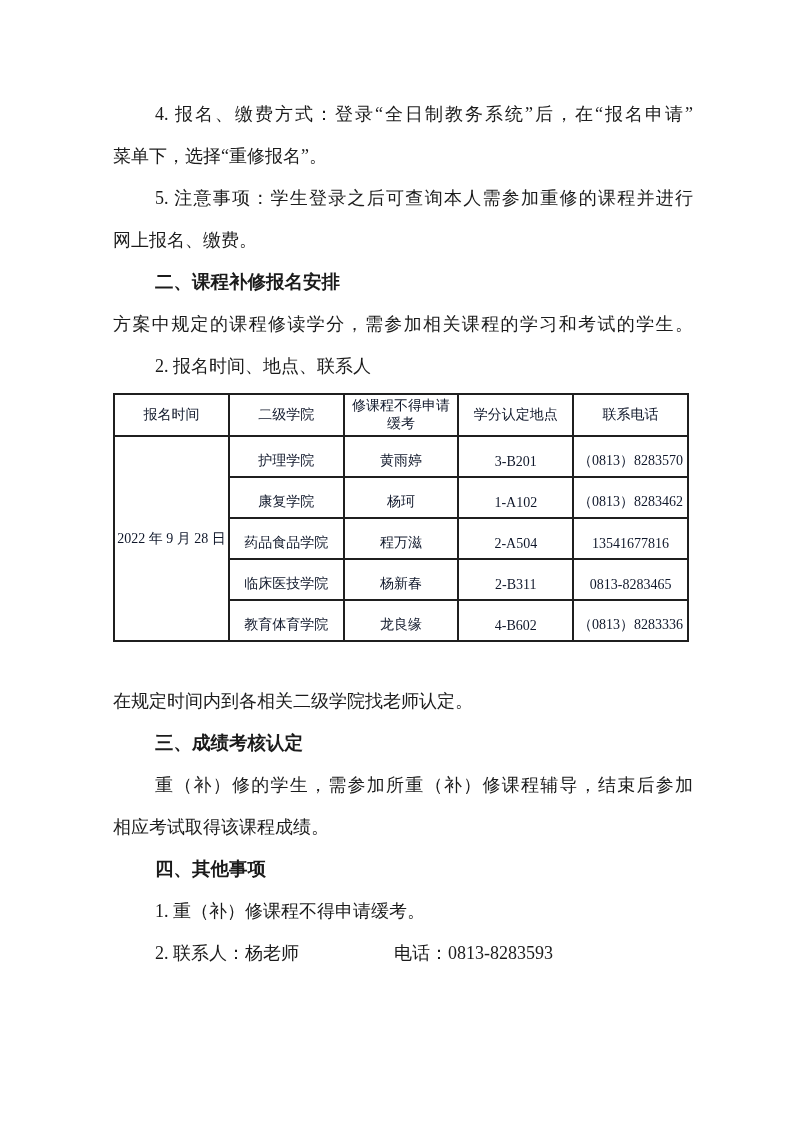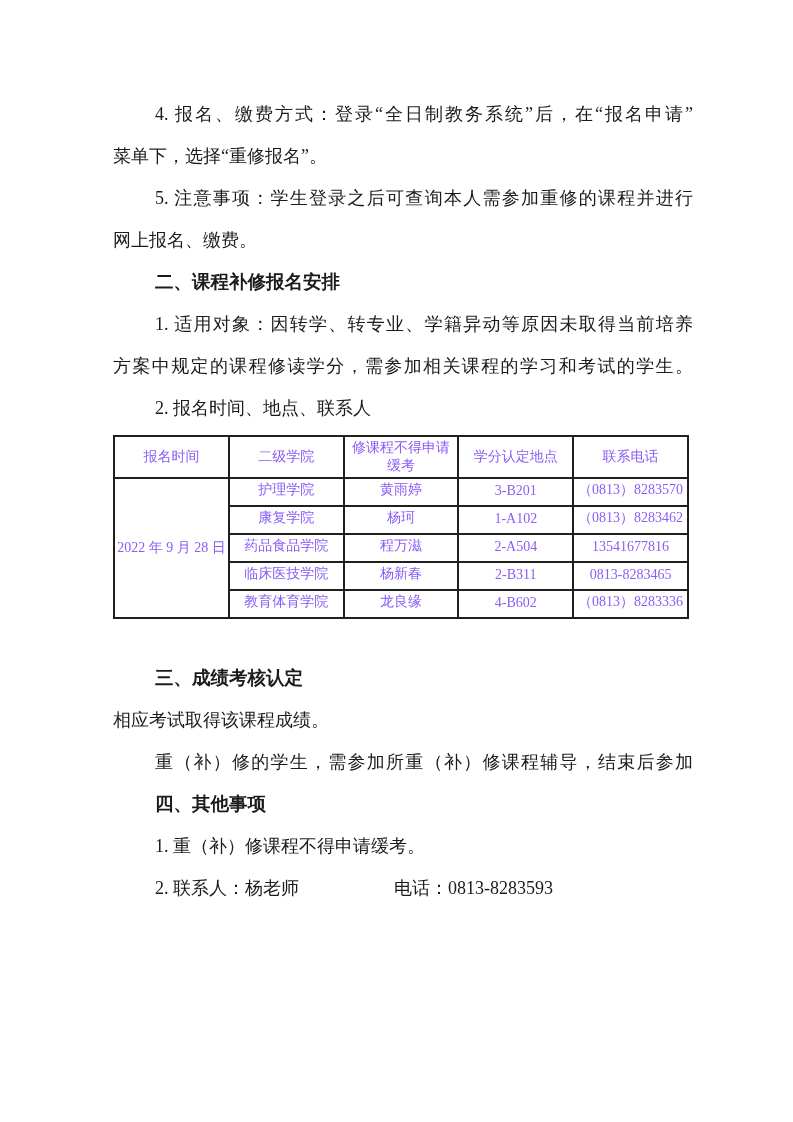--- a/index.html
+++ b/index.html
@@ -35,35 +35,35 @@
     font-size: 18.5px;
     line-height: 42px;
     text-indent: 42px;
   }
   table.reg {
     border-collapse: collapse;
     table-layout: fixed;
     width: 576px;
     margin: 6px 0 38px 0;
     font-size: 14px;
-    color: #8b5cf6;
+    color: #0f172a;
   }
   table.reg th, table.reg td {
     border: 2px solid #1f1f1f;
     text-align: center;
     font-weight: normal;
     overflow: hidden;
   }
   table.reg thead th {
     height: 33px;
     vertical-align: middle;
     padding: 2px 1px;
   }
   table.reg td {
-    height: 28px;
+    height: 41px;
     vertical-align: bottom;
     padding: 0 1px 6px 1px;
   }
   table.reg td.date-cell {
     vertical-align: middle;
     padding: 0 1px;
   }
   .contact-line .phone-part { margin-left: 95px; }
 </style>
 </head>
@@ -77,21 +77,20 @@
   </div>
 
   <div>
     <div class="line first just">5. 注意事项：学生登录之后可查询本人需参加重修的课程并进行</div>
     <div class="line">网上报名、缴费。</div>
   </div>
 
   <div class="heading">二、课程补修报名安排</div>
 
   <div>
-    <div class="line first just">1. 适用对象：因转学、转专业、学籍异动等原因未取得当前培养</div>
     <div class="line just">方案中规定的课程修读学分，需参加相关课程的学习和考试的学生。</div>
   </div>
 
   <div class="line first">2. 报名时间、地点、联系人</div>
 
   <table class="reg">
     <colgroup>
       <col style="width:20%">
         <col style="width:20%">
         <col style="width:20%">
@@ -136,27 +135,28 @@
       <tr>
         <td>教育体育学院</td>
         <td>龙良缘</td>
         <td>4-B602</td>
         <td>（0813）8283336</td>
       </tr>
     </tbody>
   </table>
 
   <div>
+    <div class="line">在规定时间内到各相关二级学院找老师认定。</div>
   </div>
 
   <div class="heading">三、成绩考核认定</div>
 
   <div>
+    <div class="line first just">重（补）修的学生，需参加所重（补）修课程辅导，结束后参加</div>
     <div class="line">相应考试取得该课程成绩。</div>
-    <div class="line first just">重（补）修的学生，需参加所重（补）修课程辅导，结束后参加</div>
   </div>
 
   <div class="heading">四、其他事项</div>
 
   <div class="line first">1. 重（补）修课程不得申请缓考。</div>
 
   <div class="line first contact-line">
     <span>2. 联系人：杨老师</span><span class="phone-part">电话：0813-8283593</span>
   </div>
 

